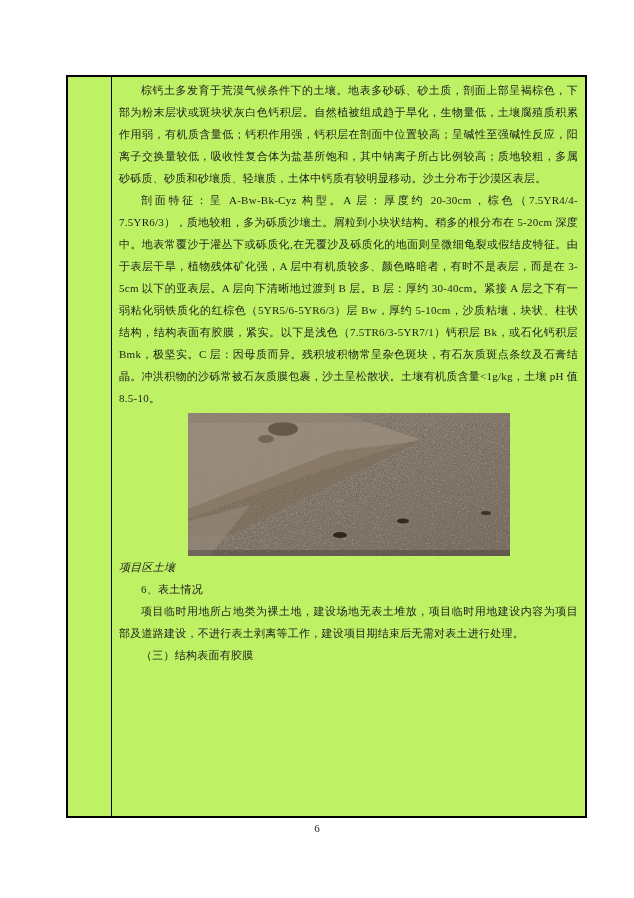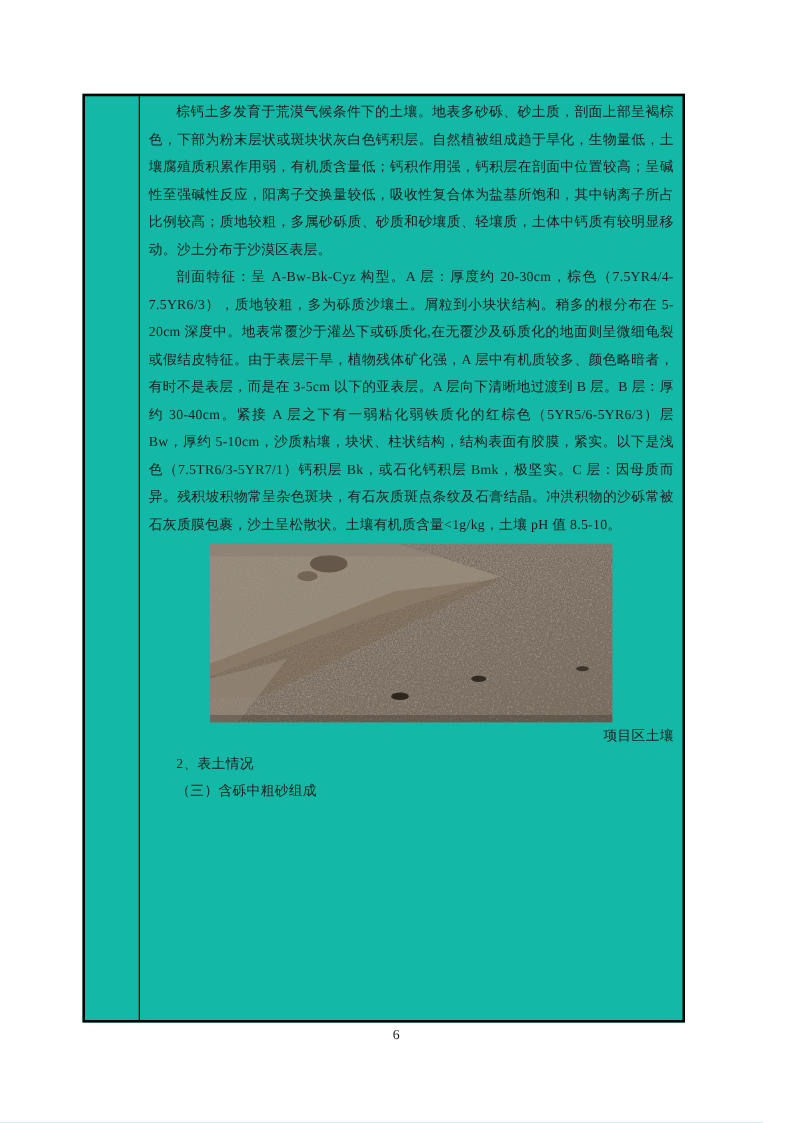--- a/index.html
+++ b/index.html
@@ -6,25 +6,25 @@
   html, body { width: 634px; height: 898px; background: #ffffff; }
   body {
     position: relative;
     font-family: "Liberation Serif", "DejaVu Serif", serif;
     color: #1c1c1c;
     overflow: hidden;
   }
   .doc-table {
     position: absolute;
     left: 66px; top: 75px;
-    width: 482px; height: 743px;
+    width: 521px; height: 743px;
     border: 2px solid #000;
     display: flex;
     overflow: hidden;
-    background: #14b8a6;
+    background: #bef264;
   }
   .left-col {
     width: 44px;
     border-right: 1.5px solid #000;
     flex: none;
   }
   .content-col {
     flex: 1;
     padding: 2px 7px 0 7px;
     overflow: hidden;
@@ -38,22 +38,23 @@
     color: #1c1c1c;
   }
   .photo-wrap {
     width: 322px;
     margin: 4px auto 0 auto;
   }
   .photo-wrap svg { display: block; }
   .caption {
     font-size: 11px;
     line-height: 22px;
-    text-align: right;
+    text-align: left;
     letter-spacing: 0.25px;
+    font-style: italic;
   }
   .page-number {
     position: absolute;
     top: 820px; left: 0;
     width: 634px;
     text-align: center;
     font-size: 11px;
     line-height: 16px;
     color: #1c1c1c;
   }
@@ -101,20 +102,21 @@
         <ellipse cx="152" cy="122" rx="7" ry="3" fill="#241e17" opacity="0.9"></ellipse>
         <ellipse cx="215" cy="108" rx="6" ry="2.5" fill="#241e17" opacity="0.85"></ellipse>
         <ellipse cx="298" cy="100" rx="5" ry="2" fill="#2b241c" opacity="0.8"></ellipse>
         <rect x="0" y="137" width="322" height="6" fill="#3a322a" opacity="0.35"></rect>
         <rect x="0" y="0" width="322" height="10" fill="#857a6e" opacity="0.45"></rect>
       </svg>
     </div>
     <div class="caption">项目区土壤</div>
 
 
-    <p class="para">2、表土情况</p>
+    <p class="para">6、表土情况</p>
+    <p class="para">项目临时用地所占地类为裸土地，建设场地无表土堆放，项目临时用地建设内容为项目部及道路建设，不进行表土剥离等工作，建设项目期结束后无需对表土进行处理。</p>
 
-    <p class="para">（三）含砾中粗砂组成</p>
+    <p class="para">（三）结构表面有胶膜</p>
 
   </div>
 </div>
 
 <div class="page-number">6</div>
 
 </body></html>

